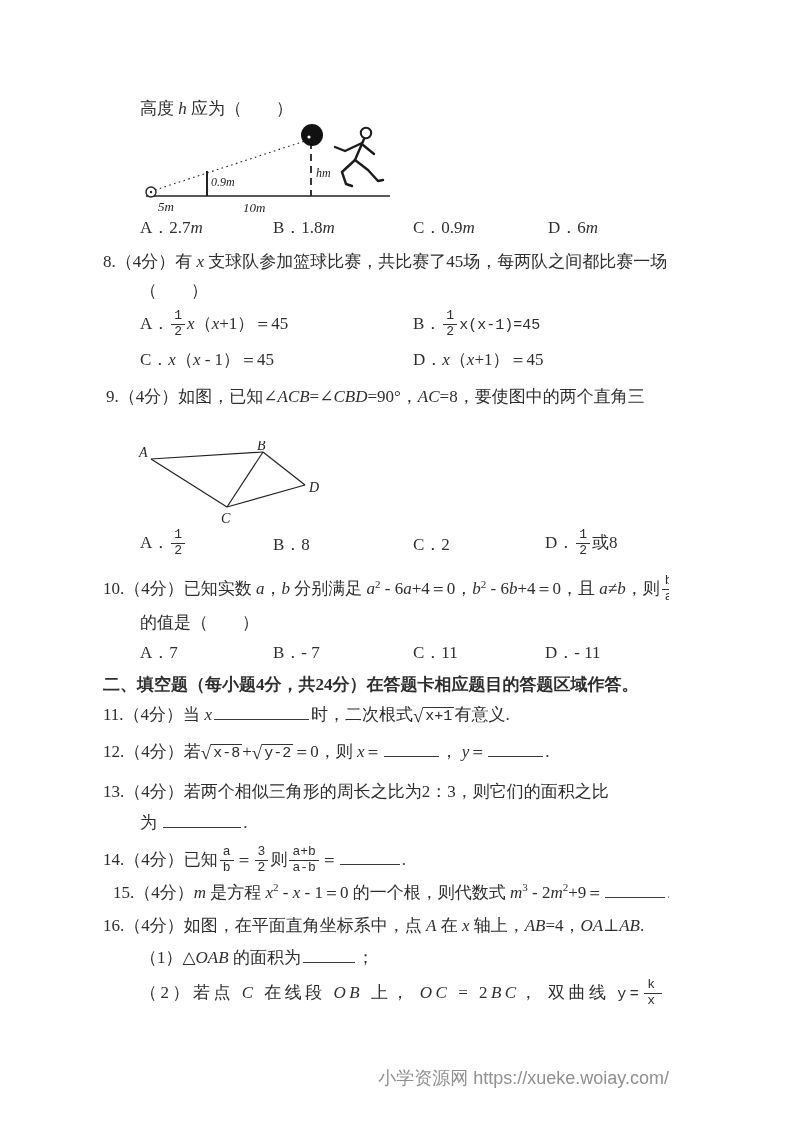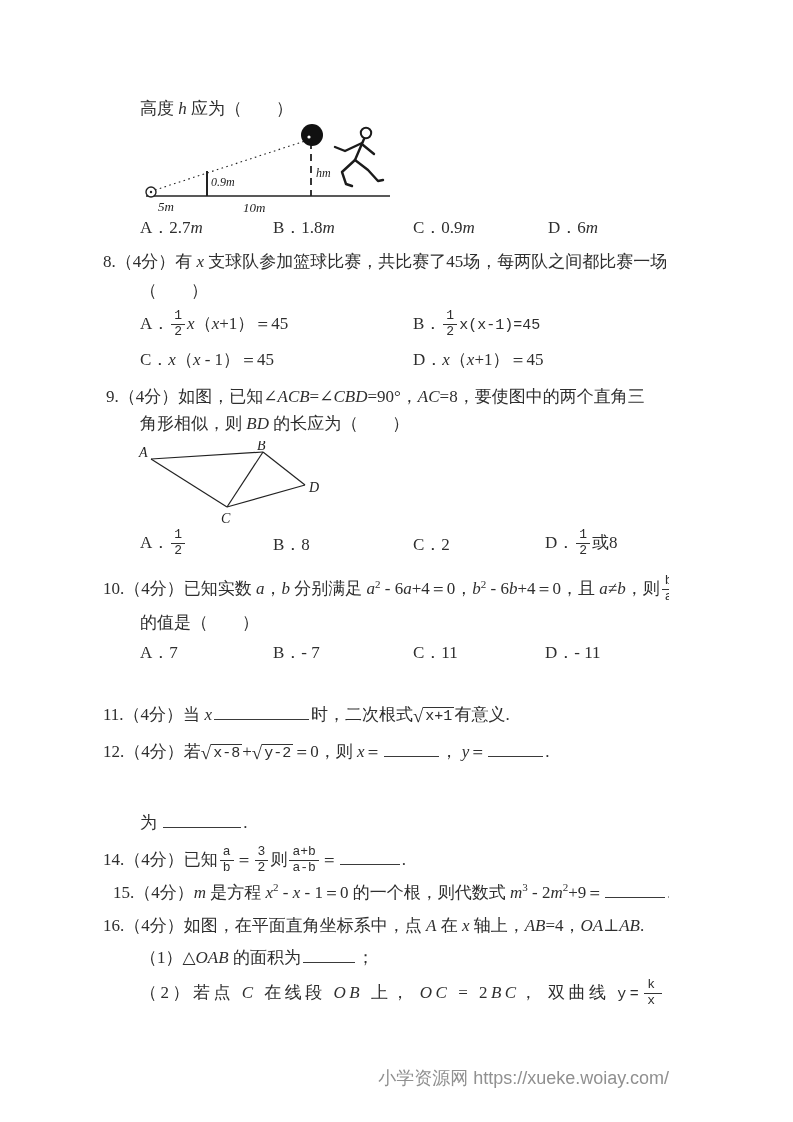--- a/index.html
+++ b/index.html
@@ -74,21 +74,20 @@
   <div class="ln" style="left:548px;top:217px"><span>D．6</span><span class="it">m</span></div>
 
   <div class="ln" style="left:103px;top:251px"><span>8.（4分）有 </span><span class="it">x</span><span> 支球队参加篮球比赛，共比赛了45场，每两队之间都比赛一场</span></div>
   <div class="ln" style="left:140px;top:280px"><span>（　　）</span></div>
   <div class="ln" style="left:140px;top:310px"><span>A．</span><span class="frac"><span class="num">1</span><span class="den">2</span></span><span class="it">x</span><span>（</span><span class="it">x</span><span>+1）＝45</span></div>
   <div class="ln" style="left:413px;top:310px"><span>B．</span><span class="frac"><span class="num">1</span><span class="den">2</span></span><span class="mono">x(x-1)=45</span></div>
   <div class="ln" style="left:140px;top:349px"><span>C．</span><span class="it">x</span><span>（</span><span class="it">x</span><span> - 1）＝45</span></div>
   <div class="ln" style="left:413px;top:349px"><span>D．</span><span class="it">x</span><span>（</span><span class="it">x</span><span>+1）＝45</span></div>
 
   <div class="ln" style="left:106px;top:386px"><span>9.（4分）如图，已知∠</span><span class="it">ACB</span><span>=∠</span><span class="it">CBD</span><span>=90°，</span><span class="it">AC</span><span>=8，要使图中的两个直角三</span></div>
-  <div class="ln" style="left:140px;top:413px"><span>角形相似，则 </span><span class="it">BD</span><span> 的长应为（　　）</span></div>
 
   <div class="ln" style="left:138px;top:441px">
     <svg width="196" height="86" viewBox="0 0 196 86">
       <g stroke="#222" stroke-width="1.2" fill="none">
         <path d="M13,18 L125,11"></path>
         <path d="M13,18 L89,66"></path>
         <path d="M125,11 L89,66"></path>
         <path d="M125,11 L167,44"></path>
         <path d="M89,66 L167,44"></path>
       </g>
@@ -104,23 +103,25 @@
   <div class="ln" style="left:413px;top:534px"><span>C．2</span></div>
   <div class="ln" style="left:545px;top:529px"><span>D．</span><span class="frac"><span class="num">1</span><span class="den">2</span></span><span>或8</span></div>
 
   <div class="ln" style="left:103px;top:575px"><span>10.（4分）已知实数 </span><span class="it">a</span><span>，</span><span class="it">b</span><span> 分别满足 </span><span class="it">a</span><sup>2</sup><span> - 6</span><span class="it">a</span><span>+4＝0，</span><span class="it">b</span><sup>2</sup><span> - 6</span><span class="it">b</span><span>+4＝0，且 </span><span class="it">a</span><span>≠</span><span class="it">b</span><span>，则</span><span class="frac"><span class="num">b</span><span class="den">a</span></span><span>+</span><span class="frac"><span class="num">a</span><span class="den">b</span></span></div>
   <div class="ln" style="left:140px;top:612px"><span>的值是（　　）</span></div>
   <div class="ln" style="left:140px;top:642px"><span>A．7</span></div>
   <div class="ln" style="left:273px;top:642px"><span>B．- 7</span></div>
   <div class="ln" style="left:413px;top:642px"><span>C．11</span></div>
   <div class="ln" style="left:545px;top:642px"><span>D．- 11</span></div>
 
+  <div class="ln" style="left:103px;top:674px"><span class="bold">二、填空题（每小题4分，共24分）在答题卡相应题目的答题区域作答。</span></div>
 
   <div class="ln" style="left:103px;top:704px"><span>11.（4分）当 </span><span class="it">x</span><span class="blank" style="width: 95px;"></span><span>时，二次根式</span><span class="sqrt"><span class="rsign">√</span><span class="rad">x+1</span></span><span>有意义.</span></div>
   <div class="ln" style="left:103px;top:741px"><span>12.（4分）若</span><span class="sqrt"><span class="rsign">√</span><span class="rad">x-8</span></span><span>+</span><span class="sqrt"><span class="rsign">√</span><span class="rad">y-2</span></span><span>＝0，则 </span><span class="it">x</span><span>＝</span><span class="blank" style="width: 55px;"></span><span>， </span><span class="it">y</span><span>＝</span><span class="blank" style="width: 55px;"></span><span>.</span></div>
+  <div class="ln" style="left:103px;top:781px"><span>13.（4分）若两个相似三角形的周长之比为2：3，则它们的面积之比</span></div>
   <div class="ln" style="left:140px;top:812px"><span>为 </span><span class="blank" style="width: 78px;"></span><span>.</span></div>
   <div class="ln" style="left:103px;top:846px"><span>14.（4分）已知</span><span class="frac"><span class="num">a</span><span class="den">b</span></span><span>＝</span><span class="frac"><span class="num">3</span><span class="den">2</span></span><span>则</span><span class="frac"><span class="num">a+b</span><span class="den">a-b</span></span><span>＝</span><span class="blank" style="width: 60px;"></span><span>.</span></div>
   <div class="ln" style="left:113px;top:882px"><span>15.（4分）</span><span class="it">m</span><span> 是方程 </span><span class="it">x</span><sup>2</sup><span> - </span><span class="it">x</span><span> - 1＝0 的一个根，则代数式 </span><span class="it">m</span><sup>3</sup><span> - 2</span><span class="it">m</span><sup>2</sup><span>+9＝</span><span class="blank" style="width: 60px;"></span><span>.</span></div>
 
   <div class="ln" style="left:103px;top:915px"><span>16.（4分）如图，在平面直角坐标系中，点 </span><span class="it">A</span><span> 在 </span><span class="it">x</span><span> 轴上，</span><span class="it">AB</span><span>=4，</span><span class="it">OA</span><span>⊥</span><span class="it">AB</span><span>.</span></div>
   <div class="ln" style="left:140px;top:947px"><span>（1）△</span><span class="it">OAB</span><span> 的面积为</span><span class="blank" style="width: 52px;"></span><span>；</span></div>
   <div class="ln spread" style="left:140px;top:979px"><span>（2）若点 </span><span class="it">C</span><span> 在线段 </span><span class="it">OB</span><span> 上， </span><span class="it">OC</span><span> = 2</span><span class="it">BC</span><span>， 双曲线 </span><span class="mono">y=</span><span class="frac"><span class="num">k</span><span class="den">x</span></span><span>， 则 </span><span class="it">k</span></div>
 
   <div class="footer-site" style="top:1066px">小学资源网 https://xueke.woiay.com/</div>
 

